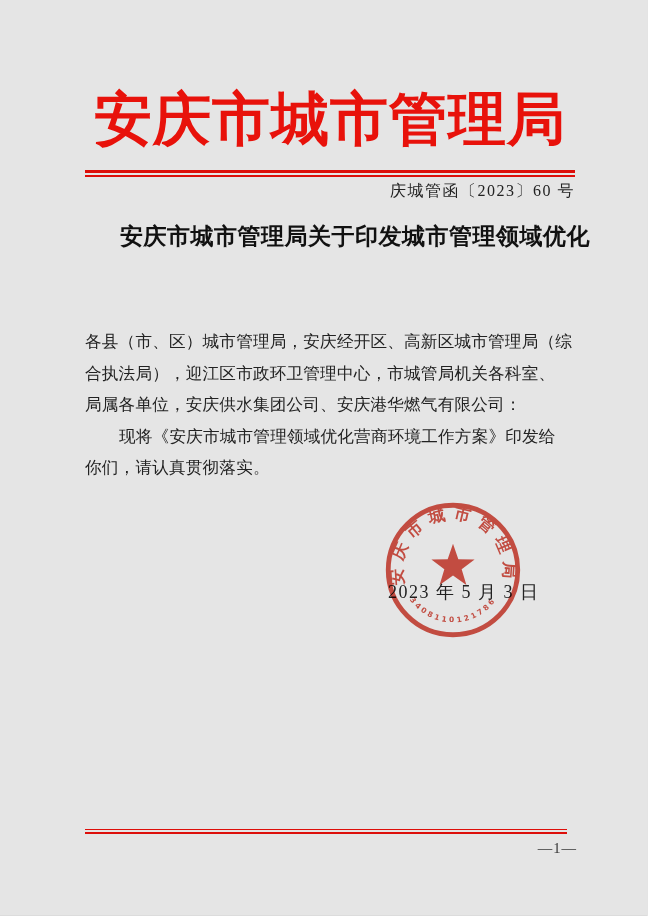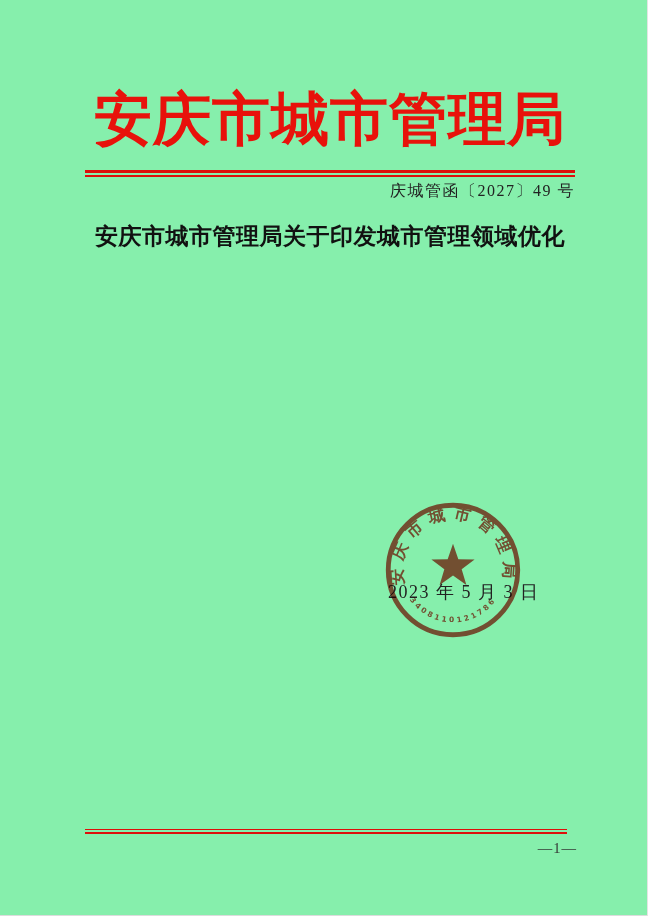--- a/index.html
+++ b/index.html
@@ -1,19 +1,19 @@
 <!DOCTYPE html>
 <html><head>
 <meta charset="utf-8">
 <style>
   html,body{margin:0;padding:0;background:#ffffff;}
   .page{
     position:relative;
     width:648px;height:916px;
-    background:#86efac;
+    background:#e5e5e5;
     overflow:hidden;
     font-family:"Liberation Serif","DejaVu Serif",serif;
     color:#1c1c1c;
     box-shadow:inset -1px 0 0 #e4e4e4, inset 0 -1px 0 #dcdcdc;
   }
   .agency{
     position:absolute;top:84px;left:79px;width:502px;
     text-align:center;
     font-size:58px;line-height:1.25;font-weight:bold;
     color:#e8120b;
@@ -24,21 +24,21 @@
   .rule-top .thick{height:3px;background:#dd0f0a;}
   .rule-top .thin{height:1.5px;background:#dd0f0a;margin-top:2px;}
   .doc-number{
     position:absolute;top:181px;left:85px;width:490px;
     text-align:right;
     font-size:16px;letter-spacing:1.5px;color:#222;
     white-space:nowrap;
   }
   .doc-title{
     position:absolute;top:221px;left:70px;width:520px;
-    text-align:center;
+    text-align:right;
     font-size:23px;line-height:32px;font-weight:bold;color:#111;
     letter-spacing:0.5px;
   }
   .doc-title div{white-space:nowrap;}
   .body-text{
     position:absolute;top:326px;left:85px;width:500px;
     font-size:16.6px;line-height:31.5px;color:#222;
     letter-spacing:0.2px;
   }
   .body-text .line{white-space:nowrap;}
@@ -77,26 +77,33 @@
 
 <div class="page">
 
   <div class="agency">安庆市城市管理局</div>
 
   <div class="rule-top">
     <div class="thick"></div>
     <div class="thin"></div>
   </div>
 
-  <div class="doc-number">庆城管函〔2027〕49 号</div>
+  <div class="doc-number">庆城管函〔2023〕60 号</div>
 
   <div class="doc-title">
     <div>安庆市城市管理局关于印发城市管理领域优化</div>
   </div>
 
+  <div class="body-text">
+    <div class="line">各县（市、区）城市管理局，安庆经开区、高新区城市管理局（综</div>
+    <div class="line">合执法局），迎江区市政环卫管理中心，市城管局机关各科室、</div>
+    <div class="line">局属各单位，安庆供水集团公司、安庆港华燃气有限公司：</div>
+    <div class="line indent">现将《安庆市城市管理领域优化营商环境工作方案》印发给</div>
+    <div class="line">你们，请认真贯彻落实。</div>
+  </div>
 
   <div class="sign-date">2023 年 5 月 3 日</div>
 
   <svg class="seal" viewBox="0 0 160 160" width="140" height="140" xmlns="http://www.w3.org/2000/svg">
     <defs>
       <path id="sealArcTop" d="M 25.5,99.8 A 58,58 0 1 1 134.5,99.8" fill="none"></path>
       <path id="sealArcBottom" d="M 30.9,114.4 A 60,60 0 0 0 129.1,114.4" fill="none"></path>
     </defs>
     <circle cx="80" cy="80" r="74" fill="none" stroke="#d5473a" stroke-width="5.5"></circle>
     <polygon points="80,50 86.1,67.6 104.7,68 89.9,79.2 95.3,97 80,86.4 64.7,97 70.1,79.2 55.3,68 73.9,67.6" fill="#d5473a"></polygon>

